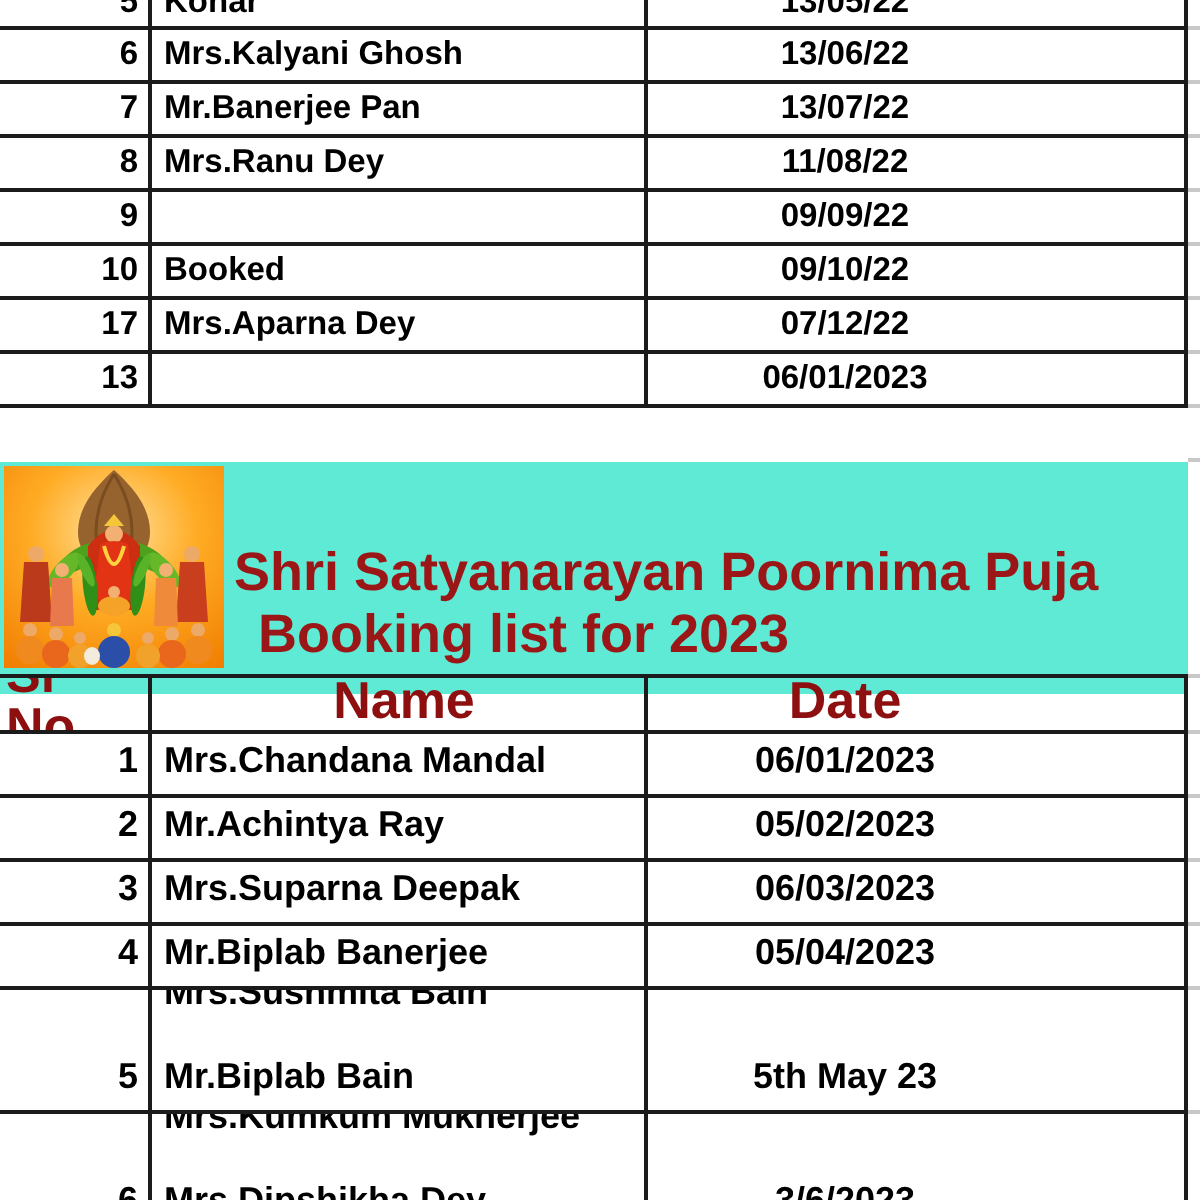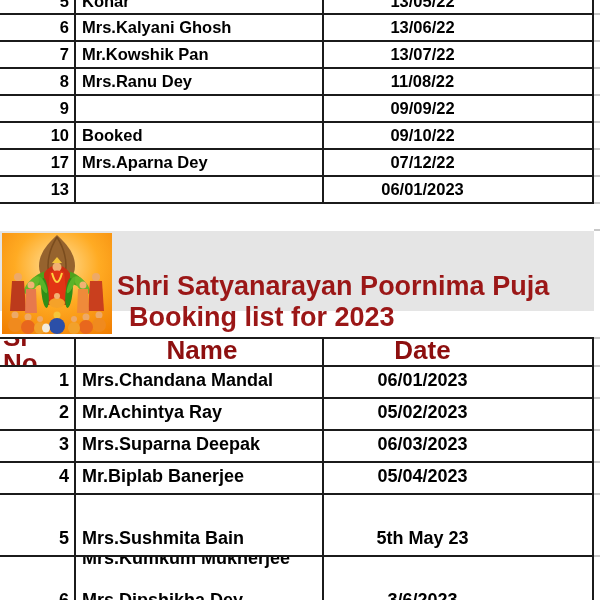--- a/index.html
+++ b/index.html
@@ -23,21 +23,21 @@
   .cell.date { width:199px; border-left:2px solid #1b1b1b; justify-content:center; }
   #table2 .cell { padding-bottom:4px; }
   .trow.clipped .cell { padding-bottom:1px; }
 
   .hrow .cell { align-items:center; padding-bottom:0; color:#8d0f0f; font-size:26px; }
   .hrow .cell.sr { justify-content:flex-start; padding-left:3px; }
   .hrow .cell.name, .hrow .cell.date { justify-content:center; }
 
   .lines div { white-space:nowrap;margin-top:16px; }
 
-  #banner { position:absolute; left:0; top:231px; width:594px; height:80px; background:#e5e5e5; }
+  #banner { position:absolute; left:0; top:231px; width:594px; height:116px; background:#5eead4; }
   .deity { position:absolute; left:2px; top:2px; width:110px; height:101px; }
   .title { position:absolute; left:117px; top:40px; color:#9b1717; font-size:27px; line-height:31px; white-space:nowrap; }
   .title .l2 { padding-left:12px; }
 
   .sliver { position:absolute; left:594px; width:6px; height:2px; background:#c8c8c8; }
 </style>
 </head>
 <body>
 
 <div class="page">
@@ -64,21 +64,21 @@
           </div>
           <div class="cell date">
             <span>13/06/22</span>
           </div>
         </div>
         <div class="trow">
           <div class="cell sr">
             <span>7</span>
           </div>
           <div class="cell name">
-            <span>Mr.Kowshik Pan</span>
+            <span>Mr.Banerjee Pan</span>
           </div>
           <div class="cell date">
             <span>13/07/22</span>
           </div>
         </div>
         <div class="trow">
           <div class="cell sr">
             <span>8</span>
           </div>
           <div class="cell name">
@@ -261,20 +261,21 @@
             <span>05/04/2023</span>
           </div>
         </div>
         <div class="trow tall">
           <div class="cell sr">
             <span>5</span>
           </div>
           <div class="cell name">
             <div class="lines">
               <div>Mrs.Sushmita Bain</div>
+              <div>Mr.Biplab Bain</div>
             </div>
           </div>
           <div class="cell date">
             <span>5th May 23</span>
           </div>
         </div>
         <div class="trow tall">
           <div class="cell sr">
             <span>6</span>
           </div>

